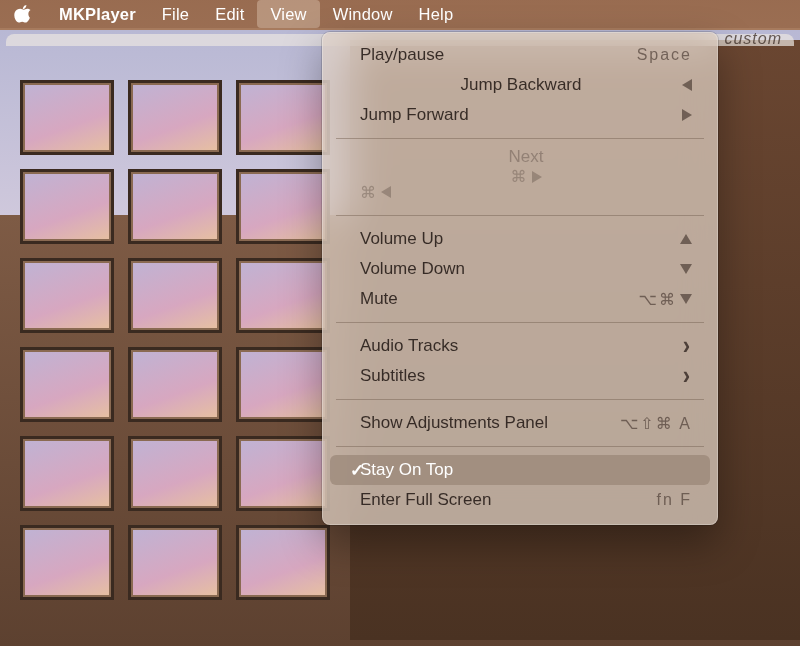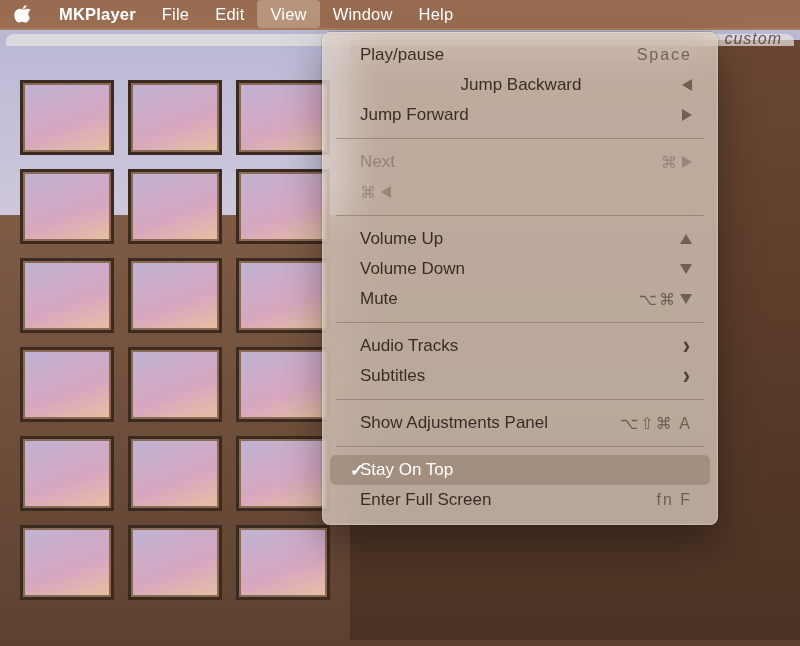--- a/index.html
+++ b/index.html
@@ -184,21 +184,21 @@
         <span class="tri-left"></span>
       </span>
     </div>
     <div class="row" style="position: relative;">
       <span class="label">Jump Forward</span>
       <span class="shortcut">
         <span class="tri-right"></span>
       </span>
     </div>
     <div class="sep"></div>
-    <div class="row disabled" style="position: relative;">
+    <div class="row disabled" style="position: relative; flex-direction: column;">
       <span class="label">Next</span>
       <span class="shortcut">
         <span class="glyph">⌘</span>
         <span class="tri-right"></span>
       </span>
     </div>
     <div class="row disabled" style="position: relative;">
       <span class="shortcut">
         <span class="glyph">⌘</span>
         <span class="tri-left"></span>

